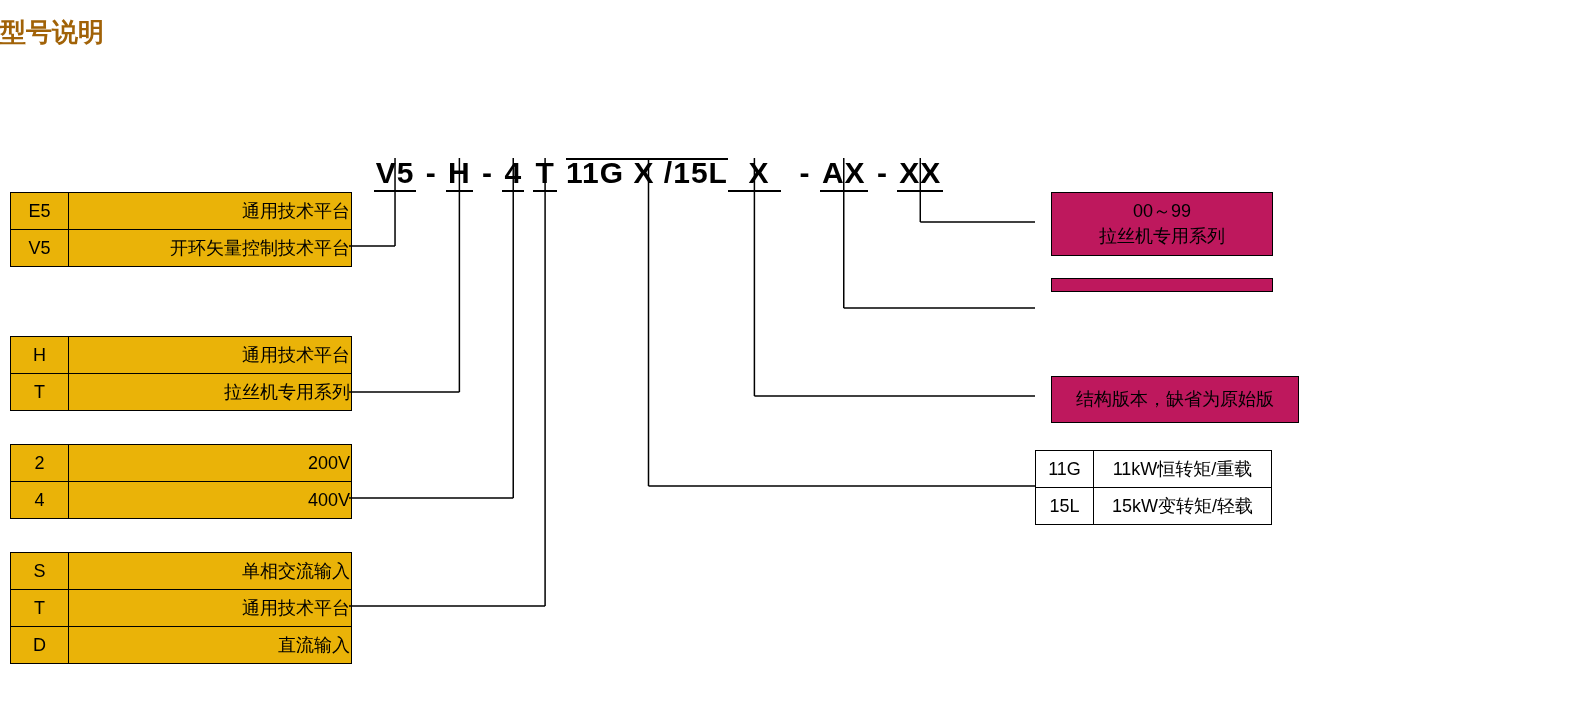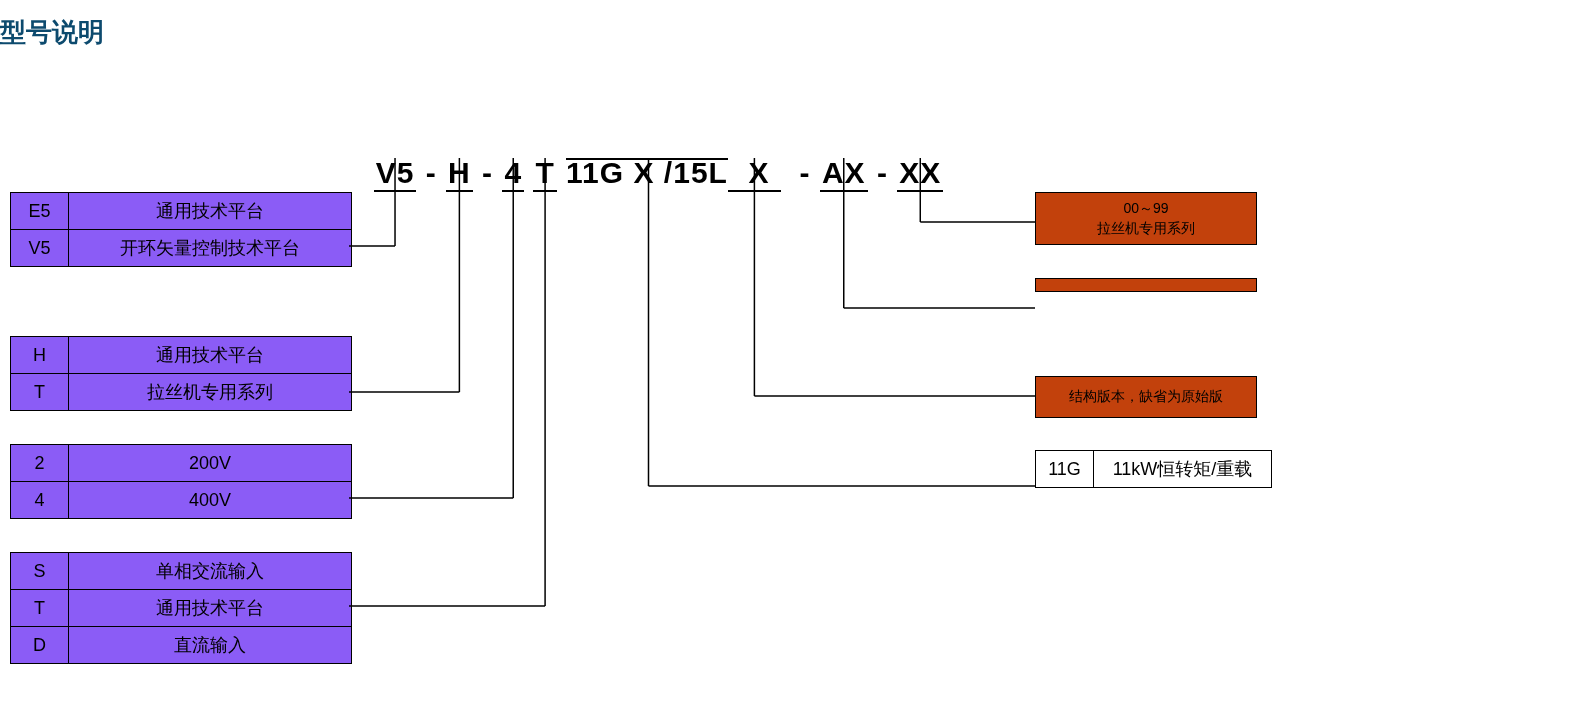--- a/index.html
+++ b/index.html
@@ -10,21 +10,21 @@
     width: 1587px;
     height: 718px;
     position: relative;
   }
   .title {
     position: absolute;
     left: 0px;
     top: 15px;
     font-size: 26px;
     font-weight: bold;
-    color: #0c4a6e;
+    color: #a16207;
   }
   .model {
     position: absolute;
     top: 122px;
     font-size: 30px;
     font-weight: bold;
     color: #000;
     letter-spacing: 1px;
     white-space: pre;
   }
@@ -39,34 +39,35 @@
     position: absolute;
     left: 10px;
     border-collapse: collapse;
     font-size: 18px;
   }
   .left-table td {
     border: 1.5px solid #000;
     text-align: center;
     vertical-align: middle;
     height: 34px;
-    background: #8b5cf6;
+    background: #eab308;
   }
   .left-table td.code { width: 55px; }
-  .left-table td.desc { width: 280px; }
+  .left-table td.desc { width: 280px; text-align: right; }
 
   
   .rbox {
     position: absolute;
     border: 1.5px solid #000;
     text-align: center;
-    font-size: 14px;
-    background: #c2410c;
+    font-size: 18px;
+    background: #be185d;
     padding: 6px 10px;
     line-height: 1.4;
+    margin-left: 16px;
   }
   .rtable {
     position: absolute;
     border-collapse: collapse;
     font-size: 18px;
   }
   .rtable td {
     border: 1.5px solid #000;
     text-align: center;
     height: 34px;
@@ -152,29 +153,33 @@
       </tr>
 </tbody>
   </table>
 
 <div class="rbox" style="top:192px;left:1035px;width:200px;">
   <div>00～99</div>
   <div>拉丝机专用系列</div>
 </div>
 <div class="rbox" style="top:278px;left:1035px;width:200px;">
 </div>
-<div class="rbox" style="top:376px;left:1035px;width:200px;padding:10px 10px;">
+<div class="rbox" style="top:376px;left:1035px;width:200px;padding:10px 23px;">
   <span>结构版本，缺省为原始版</span>
 </div>
 
 <table class="rtable" style="top:450px;left:1035px;">
   <tbody>
       <tr>
         <td class="rcode">11G</td>
         <td class="rdesc">11kW恒转矩/重载</td>
+      </tr>
+  <tr>
+        <td class="rcode">15L</td>
+        <td class="rdesc">15kW变转矩/轻载</td>
       </tr>
 </tbody>
   </table>
 
 <svg class="connectors" id="svg">
     <line x1="395.0234375" y1="158" x2="395.0234375" y2="246"></line>
     <line x1="395.0234375" y1="246" x2="349" y2="246"></line>
     <line x1="459.3828125" y1="158" x2="459.3828125" y2="392"></line>
     <line x1="459.3828125" y1="392" x2="349" y2="392"></line>
     <line x1="513.234375" y1="158" x2="513.234375" y2="498"></line>

